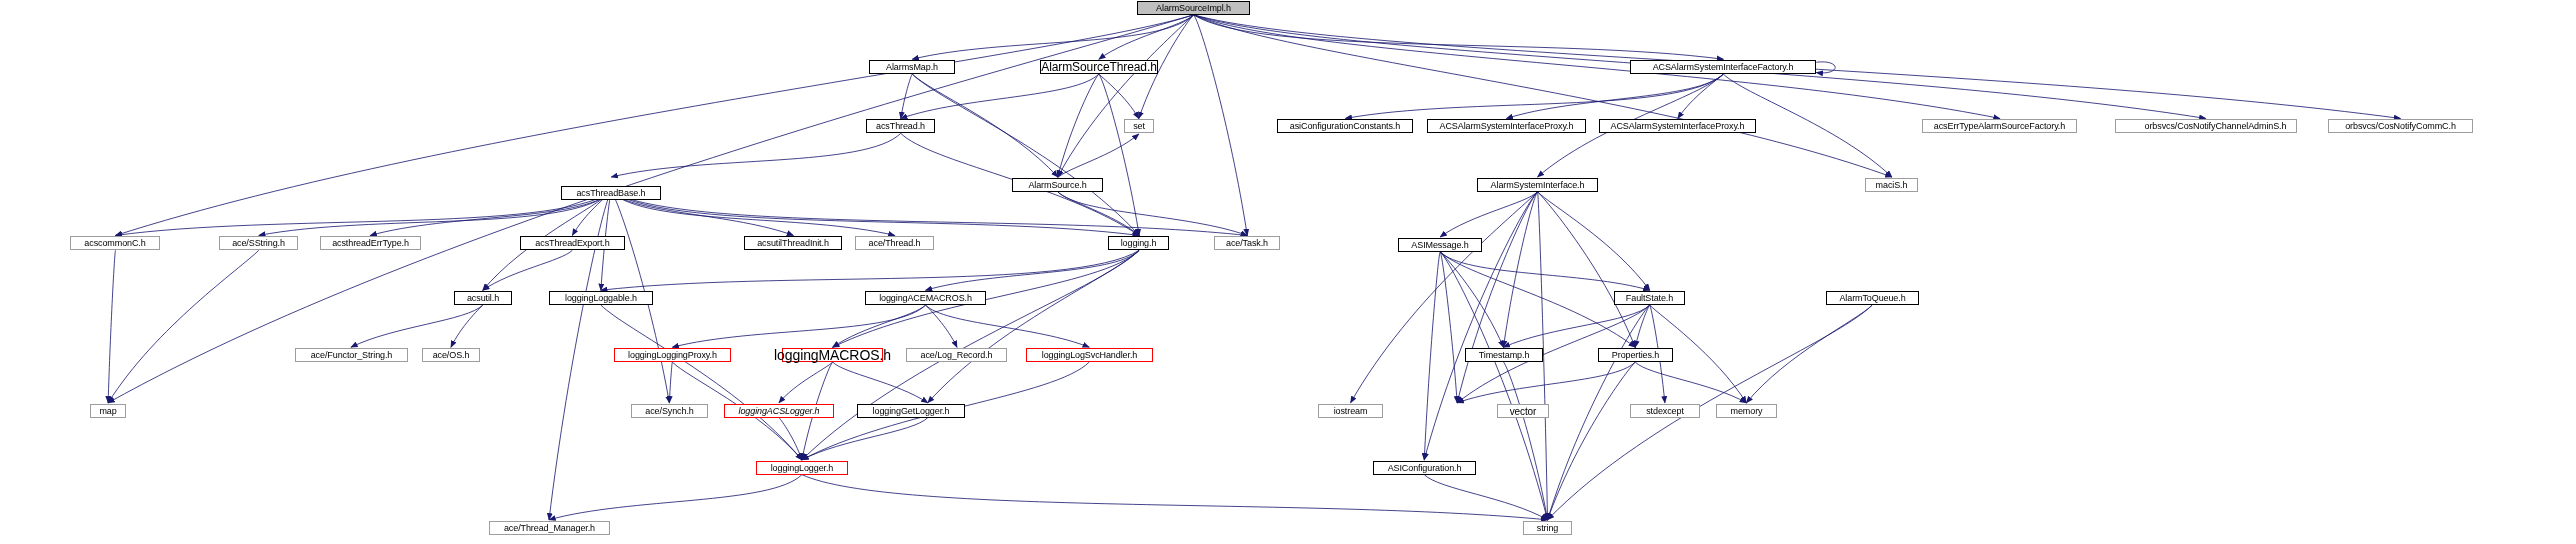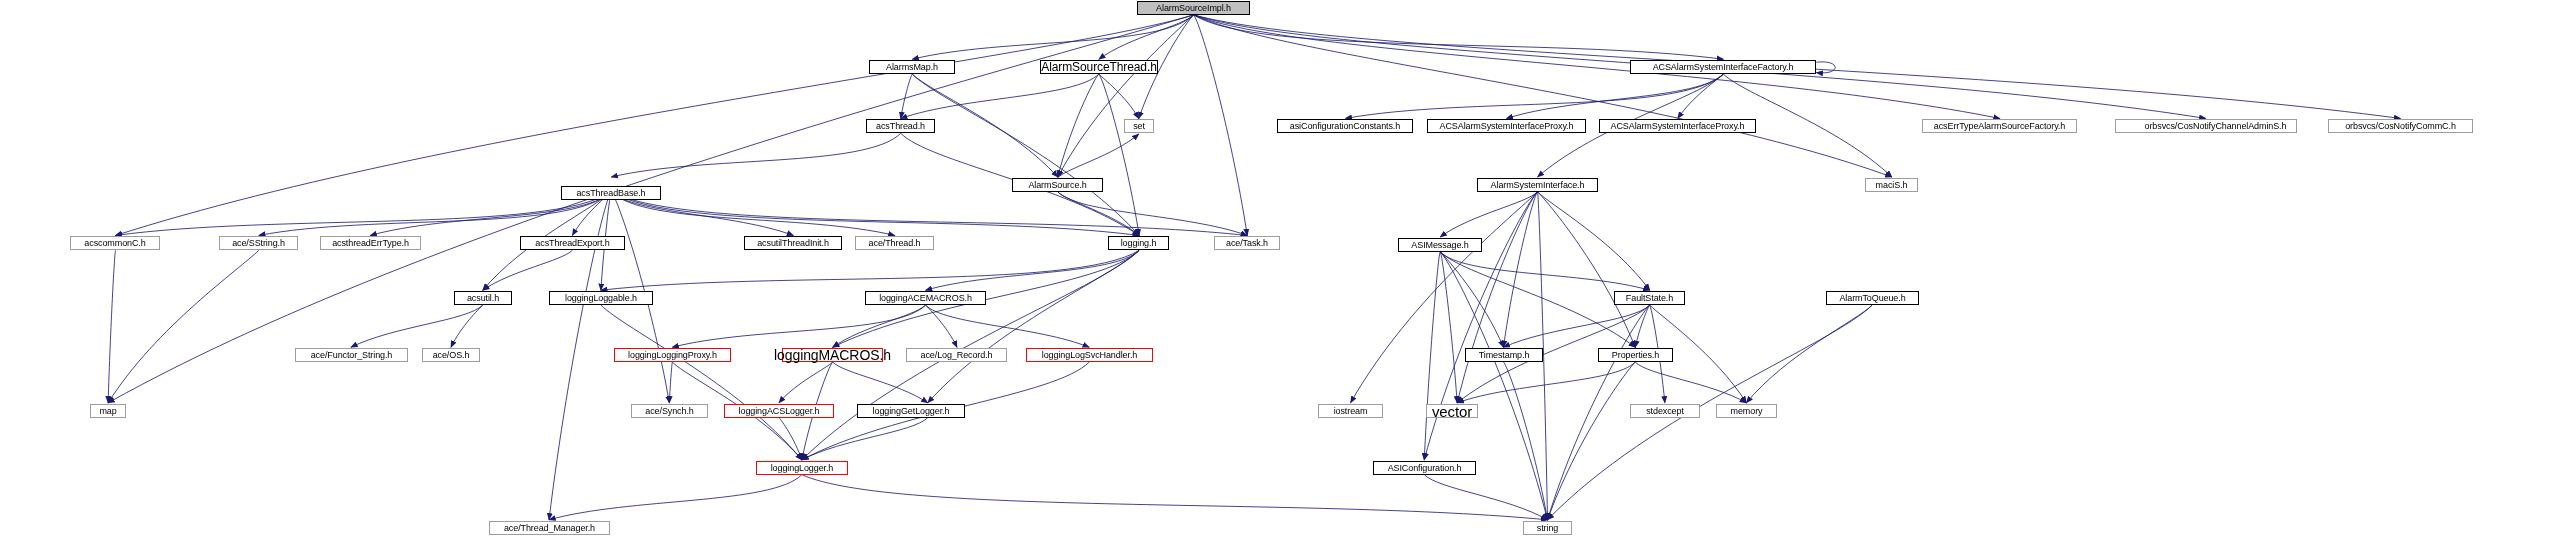--- a/index.html
+++ b/index.html
@@ -232,30 +232,30 @@
       </div>
       <div class="node black" style="left: 1465px; top: 348px; width: 78px; height: 14px; font-size: 9px;">
         <span>Timestamp.h</span>
       </div>
       <div class="node black" style="left: 1598px; top: 348px; width: 75px; height: 14px; font-size: 9px;">
         <span>Properties.h</span>
       </div>
       <div class="node gray" style="left: 631px; top: 404px; width: 77px; height: 14px; font-size: 9px;">
         <span>ace/Synch.h</span>
       </div>
-      <div class="node red" style="left: 724px; top: 404px; width: 110px; height: 14px; font-size: 9px;">
+      <div class="node red" style="left: 724px; top: 404px; width: 110px; height: 14px; font-size: 9px; font-style: italic;">
         <span>loggingACSLogger.h</span>
       </div>
       <div class="node black" style="left: 857px; top: 404px; width: 108px; height: 14px; font-size: 9px;">
         <span>loggingGetLogger.h</span>
       </div>
       <div class="node gray" style="left: 1318px; top: 404px; width: 65px; height: 14px; font-size: 9px;">
         <span>iostream</span>
       </div>
-      <div class="node gray" style="left: 1426px; top: 404px; width: 52px; height: 14px; font-size: 15px;">
+      <div class="node gray" style="left: 1497px; top: 404px; width: 52px; height: 14px; font-size: 10px;">
         <span>vector</span>
       </div>
       <div class="node gray" style="left: 1630px; top: 404px; width: 70px; height: 14px; font-size: 9px;">
         <span>stdexcept</span>
       </div>
       <div class="node gray" style="left: 1716px; top: 404px; width: 61px; height: 14px; font-size: 9px;">
         <span>memory</span>
       </div>
       <div class="node red" style="left: 756px; top: 461px; width: 92px; height: 14px; font-size: 9px;">
         <span>loggingLogger.h</span>

